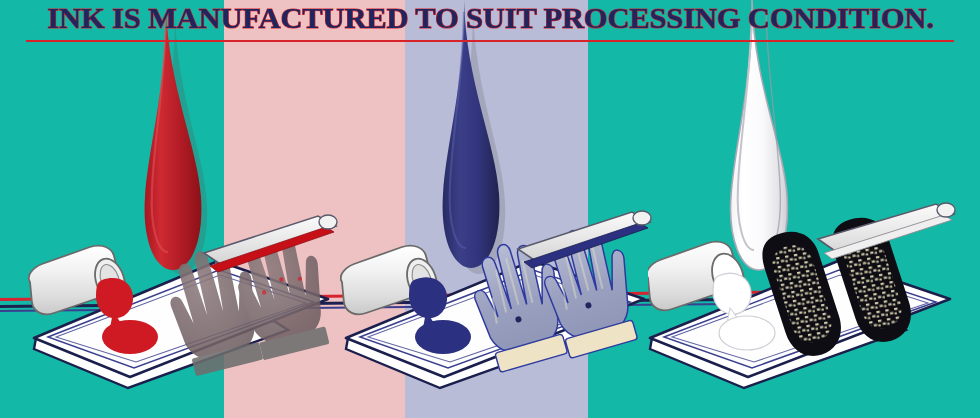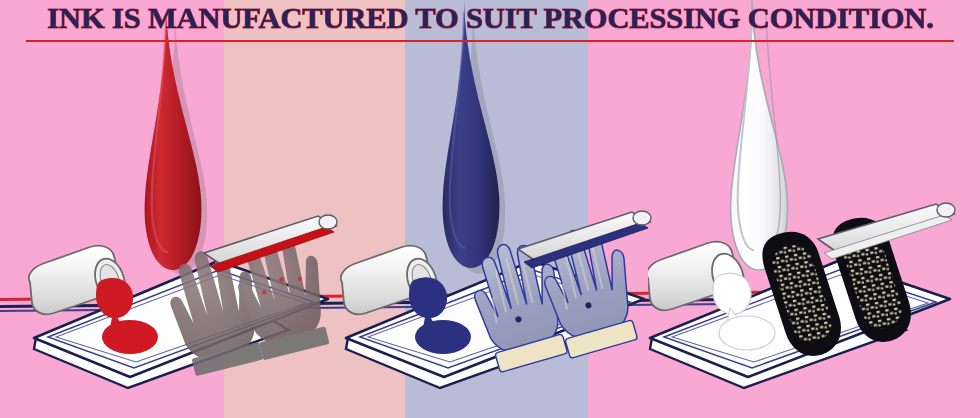--- a/index.html
+++ b/index.html
@@ -8,21 +8,21 @@
     background: #ffffff;
   }
   body {
     font-family: "Liberation Serif", serif;
   }
   .stage {
     position: relative;
     width: 980px;
     height: 418px;
     overflow: hidden;
-    background: #f9a8d4;
+    background: #14b8a6;
   }
 
   
   .panel {
     position: absolute;
     top: 0;
     bottom: 0;
   }
   .panel-pink  { left: 224px; width: 181px; background: #eec1c2; }
   .panel-blue  { left: 405px; width: 183px; background: #b9bcd7; }

